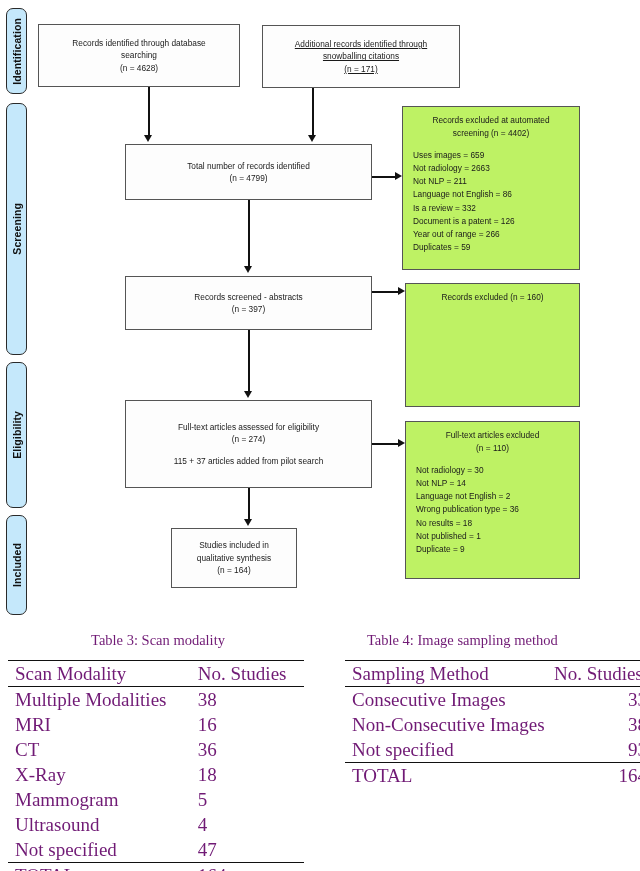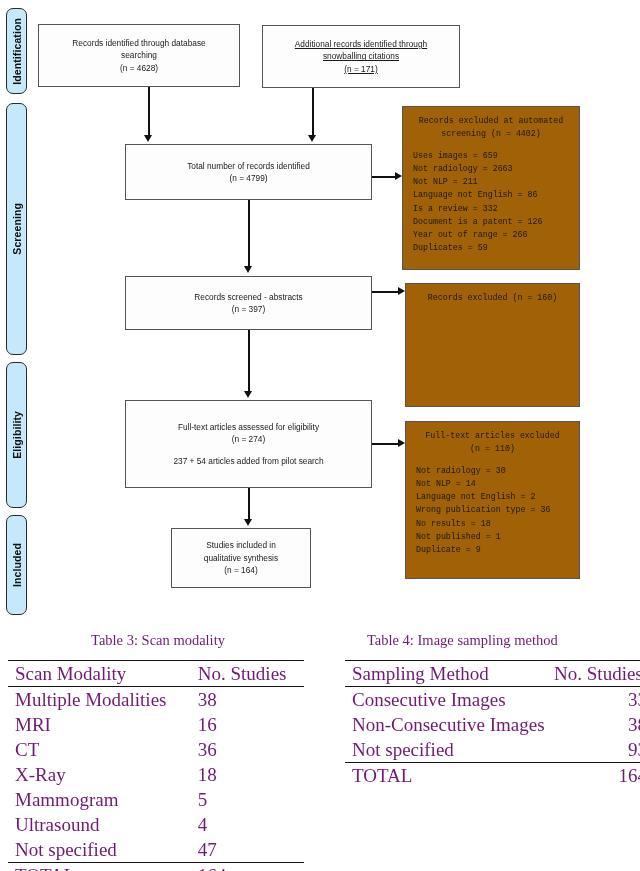--- a/index.html
+++ b/index.html
@@ -45,28 +45,27 @@
     font-size:8.3px;
     line-height:1.5;
     color:#1a1a1a;
     padding:3px 6px;
   }
   .nodebox .ln{display:block;}
   .nodebox .gap{height:9px;}
 
   .excbox{
     position:absolute;
-    background:#a16207;
+    background:#bef264;
     border:1.6px solid #555;
     box-sizing:border-box;
     font-size:8.3px;
     line-height:1.58;
     color:#1a1a1a;
     padding:7px 0 3px 0;
-    font-family:Liberation Mono, monospace;
   }
   .excbox .hd{display:block;text-align:center;padding:0 8px;}
   .excbox .items{margin-top:9px;padding-left:10px;}
   .excbox .items div{white-space:nowrap;}
 
   
   .vline{position:absolute;width:1.6px;background:#111;}
   .hline{position:absolute;height:1.6px;background:#111;}
   .arrowdown{
     position:absolute;width:0;height:0;
@@ -170,21 +169,21 @@
     <span class="hd">Records excluded (n = 160)</span>
   </div>
 
   <div class="vline" style="left:248px;top:330px;height:63px;"></div>
   <div class="arrowdown" style="left:244px;top:391px;"></div>
 
   <div class="nodebox" style="left:125px;top:400px;width:247px;height:88px;">
     <span class="ln">Full-text articles assessed for eligibility</span>
     <span class="ln">(n = 274)</span>
     <span class="gap"></span>
-    <span class="ln">237 + 54 articles added from pilot search</span>
+    <span class="ln">115 + 37 articles added from pilot search</span>
   </div>
 
   <div class="hline" style="left:372px;top:443px;width:27px;"></div>
   <div class="arrowright" style="left:398px;top:439px;"></div>
 
   <div class="excbox" style="left:405px;top:421px;width:175px;height:158px;">
     <span class="hd">Full-text articles excluded</span>
     <span class="hd">(n = 110)</span>
     <div class="items">
       <div>Not radiology = 30</div>
@@ -193,21 +192,21 @@
       <div>Wrong publication type = 36</div>
       <div>No results = 18</div>
       <div>Not published = 1</div>
       <div>Duplicate = 9</div>
     </div>
   </div>
 
   <div class="vline" style="left:248px;top:488px;height:33px;"></div>
   <div class="arrowdown" style="left:244px;top:519px;"></div>
 
-  <div class="nodebox" style="left:171px;top:528px;width:140px;height:60px;">
+  <div class="nodebox" style="left:171px;top:528px;width:126px;height:60px;">
     <span class="ln">Studies included in</span>
     <span class="ln">qualitative synthesis</span>
     <span class="ln">(n = 164)</span>
   </div>
 </div>
 
 <div class="tblwrap" style="left:8px;top:632px;width:300px;">
   <div class="tcap">Table 3: Scan modality</div>
   <table class="t" style="width:296px;">
     <tbody>

